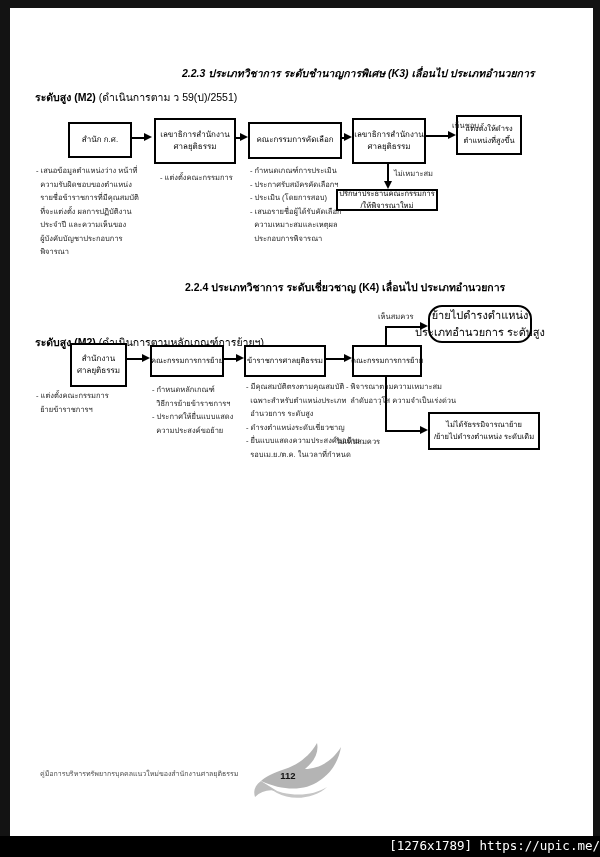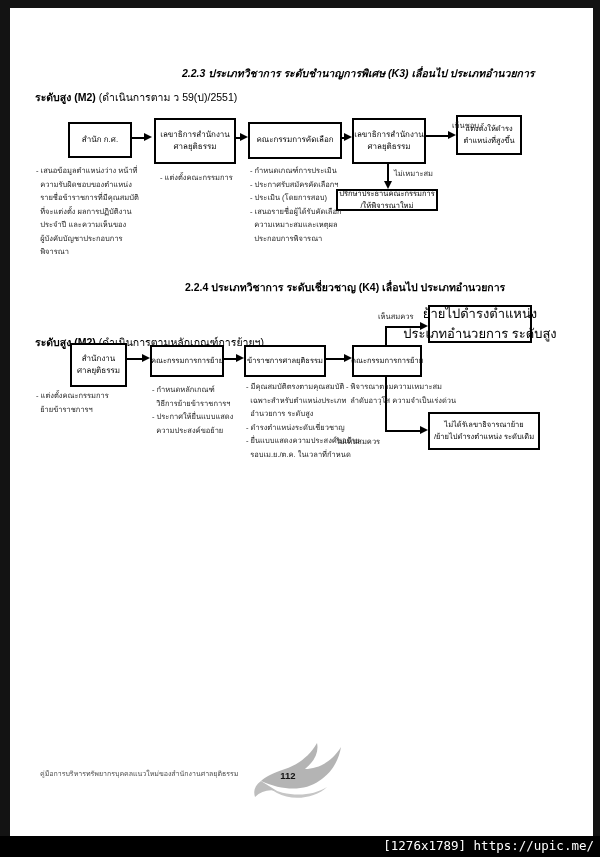--- a/index.html
+++ b/index.html
@@ -26,21 +26,21 @@
   .hline{position:absolute;height:2px;background:#000;}
   .vline{position:absolute;width:2px;background:#000;}
   .arr-r{position:absolute;width:0;height:0;border-top:4px solid transparent;border-bottom:4px solid transparent;border-left:8px solid #000;}
   .arr-d{position:absolute;width:0;height:0;border-left:4px solid transparent;border-right:4px solid transparent;border-top:8px solid #000;}
   .foot{position:absolute;font-size:7px;color:#4a4a4a;white-space:nowrap;}
   .pagenum{position:absolute;font-weight:bold;font-size:9.5px;color:#111;text-align:center;}
   .logo{position:absolute;}
   .wm-bar{
     position:absolute;left:0;top:836px;width:600px;height:21px;background:#000;
     color:#fff;font-family:"DejaVu Sans Mono",monospace;font-size:12.5px;
-    text-align:right;line-height:20px;padding-right:6px;box-sizing:border-box;
+    text-align:right;line-height:20px;box-sizing:border-box;
   }
 </style>
 </head>
 <body>
 
 <div class="page">
 
   <div class="h1" style="left:172px;top:57px;font-style:italic;">2.2.3 ประเภทวิชาการ ระดับชำนาญการพิเศษ (K3) เลื่อนไป ประเภทอำนวยการ</div>
   <div class="h2" style="left:25px;top:81px;"><span class="b">ระดับสูง (M2)</span><span> (ดำเนินการตาม ว 59(ป)/2551)</span></div>
 
@@ -111,26 +111,26 @@
     </div>
   <div class="fbox" style="left:140px;top:337px;width:74px;height:32px;font-size:7.5px;">
       <div>คณะกรรมการการย้าย</div>
     </div>
   <div class="fbox" style="left:234px;top:337px;width:82px;height:32px;font-size:7.5px;">
       <div>ข้าราชการศาลยุติธรรม</div>
     </div>
   <div class="fbox" style="left:342px;top:337px;width:70px;height:32px;font-size:7.5px;">
       <div>คณะกรรมการการย้าย</div>
     </div>
-  <div class="fbox" style="left:418px;top:297px;width:104px;height:38px;font-size:13px;">
+  <div class="fbox" style="left:418px;top:297px;width:104px;height:38px;font-size:11px;border-radius:14px;">
       <div>ย้ายไปดำรงตำแหน่ง</div>
       <div>ประเภทอำนวยการ ระดับสูง</div>
     </div>
   <div class="fbox" style="left:418px;top:404px;width:112px;height:38px;font-size:7.5px;">
-      <div>ไม่ได้รัเลขาธิจารณาย้าย</div>
+      <div>ไม่ได้รัธรรมิจารณาย้าย</div>
       <div>/ย้ายไปดำรงตำแหน่ง ระดับเดิม</div>
     </div>
 
   <div class="hline" style="left:117px;top:350px;width:16px;"></div>
   <div class="arr-r" style="left:132px;top:346px;"></div>
   <div class="hline" style="left:214px;top:350px;width:13px;"></div>
   <div class="arr-r" style="left:226px;top:346px;"></div>
   <div class="hline" style="left:316px;top:350px;width:19px;"></div>
   <div class="arr-r" style="left:334px;top:346px;"></div>
 

